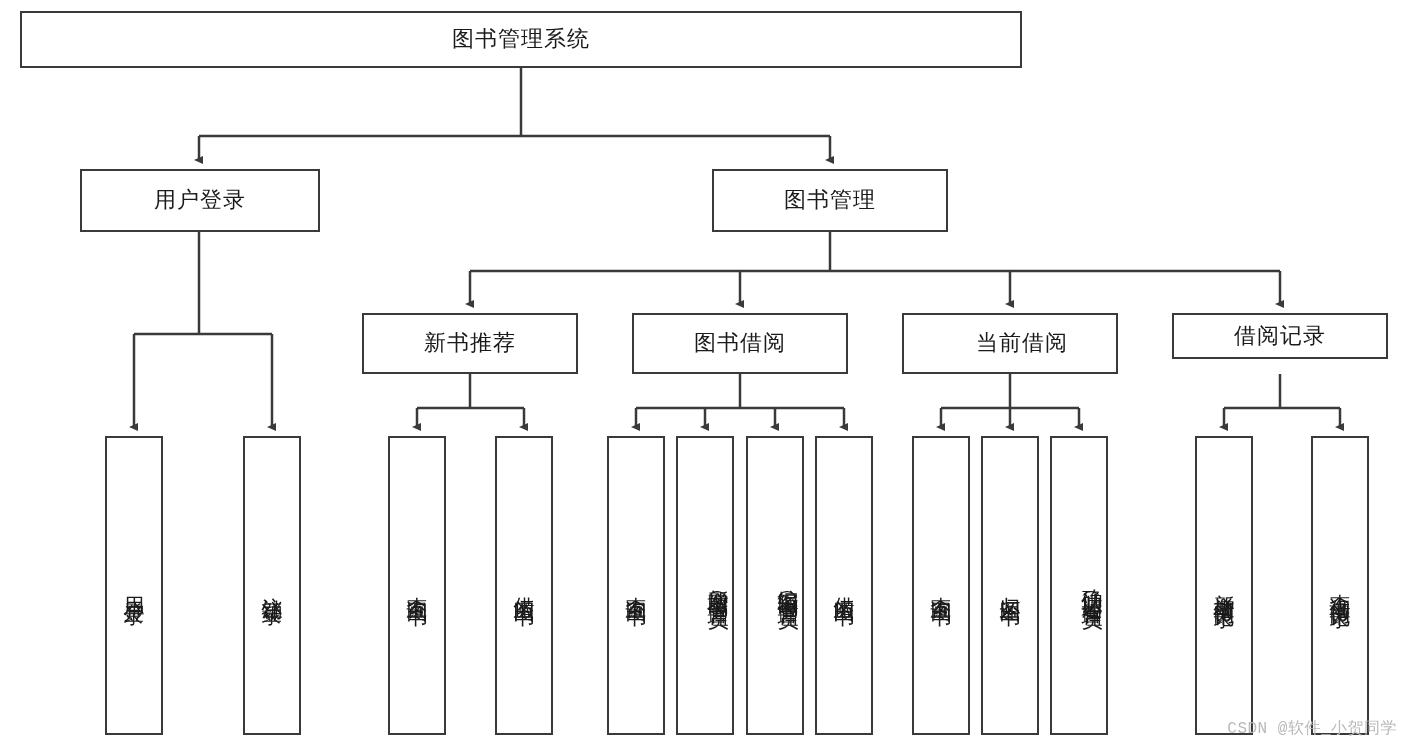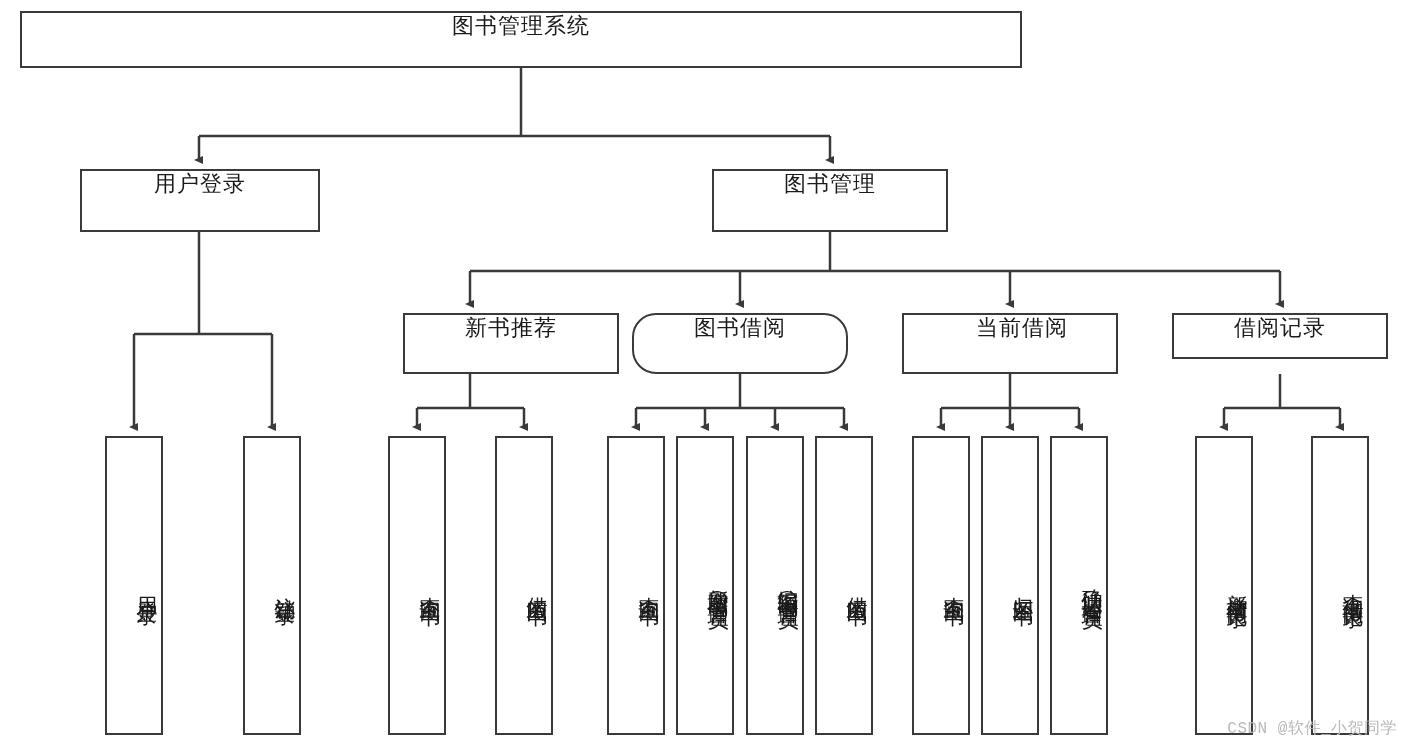--- a/index.html
+++ b/index.html
@@ -16,20 +16,21 @@
     height: 747px;
     background: #ffffff;
     overflow: hidden;
   }
   .node {
     position: absolute;
     box-sizing: border-box;
     border: 2px solid #3a3a3a;
     background: #ffffff;
     display: flex;
+    align-items: center;
     justify-content: center;
     color: #1a1a1a;
   }
   .node.h {
     font-size: 22px;
     line-height: 1.2;
     letter-spacing: 1px;
   }
   .node.v {
     writing-mode: vertical-rl;
@@ -120,24 +121,24 @@
     <span>图书管理系统</span>
   </div>
 
   <div class="node h" style="left:80px; top:169px; width:240px; height:63px;">
     <span>用户登录</span>
   </div>
   <div class="node h" style="left:712px; top:169px; width:236px; height:63px;font-family:Liberation Serif, serif;">
     <span>图书管理</span>
   </div>
 
-  <div class="node h" style="left:362px; top:313px; width:216px; height:61px;margin-left:41px;">
+  <div class="node h" style="left:362px; top:313px; width:216px; height:61px;">
     <span>新书推荐</span>
   </div>
-  <div class="node h" style="left:632px; top:313px; width:216px; height:61px;border-radius:24px;">
+  <div class="node h" style="left:632px; top:313px; width:216px; height:61px;">
     <span>图书借阅</span>
   </div>
   <div class="node h" style="left:902px; top:313px; width:216px; height:61px;padding-left:24px;">
     <span>当前借阅</span>
   </div>
   <div class="node h" style="left:1172px; top:313px; width:216px; height:46px;">
     <span>借阅记录</span>
   </div>
 
   <div class="node v" style="left:105px; top:436px; width:58px; height:299px;">

